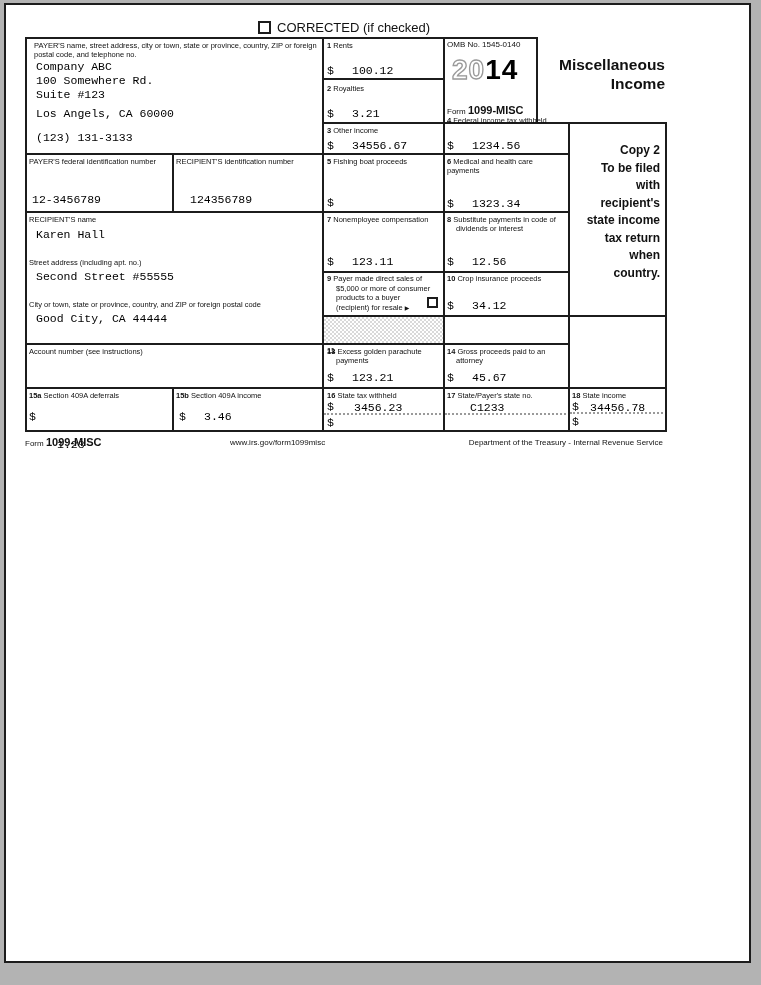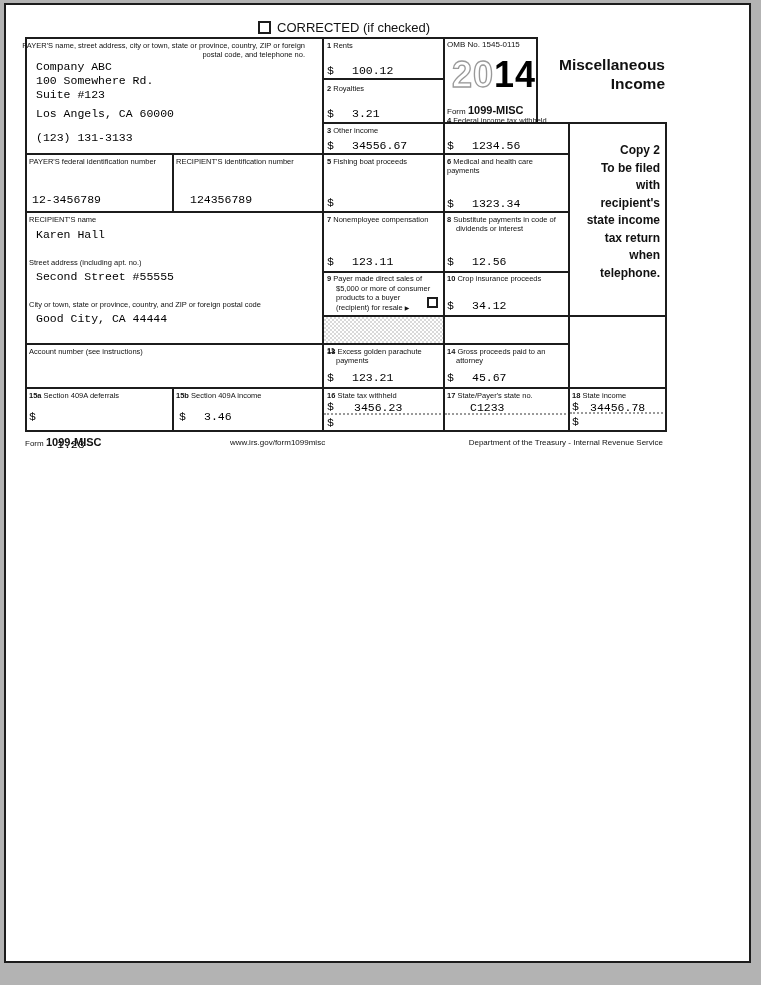--- a/index.html
+++ b/index.html
@@ -13,21 +13,21 @@
   
   .lbl{position:absolute;font-size:7.5px;line-height:9px;color:#111;}
   .bnum{font-weight:bold;}
   .hang{padding-left:9px;text-indent:-9px;}
   .val{position:absolute;font-family:"Liberation Mono","DejaVu Sans Mono",monospace;font-size:11.5px;color:#000;white-space:pre;}
   .corrected-row{position:absolute;left:277px;top:20px;font-size:13px;color:#111;}
   .cbox{position:absolute;background:#fff;border:2px solid #1c1c1c;box-sizing:border-box;}
   .title{position:absolute;left:540px;top:55px;width:125px;text-align:right;font-weight:bold;font-size:15.5px;line-height:19px;color:#111;}
   .copy2{position:absolute;left:558px;top:142px;width:102px;text-align:right;font-weight:bold;font-size:12px;line-height:17.5px;color:#111;}
   .omb-lbl{position:absolute;font-size:8px;color:#111;}
-  .year{position:absolute;left:452px;top:54px;font-size:36px;font-weight:bold;letter-spacing:1px;color:#000;white-space:nowrap;text-align:right;}
+  .year{position:absolute;left:452px;top:54px;font-size:28px;font-weight:bold;letter-spacing:1px;color:#000;white-space:nowrap;text-align:right;}
   .year-outline{color:#fff;-webkit-text-stroke:1.3px #999;text-shadow:0 0 1px #aaa;}
   .formno-sm{font-size:8px;font-weight:normal;}
   .formno-bg{font-size:11px;font-weight:bold;}
   .shade{position:absolute;background-image:
       linear-gradient(45deg,#d9d9d9 25%,transparent 25%,transparent 75%,#d9d9d9 75%),
       linear-gradient(45deg,#d9d9d9 25%,transparent 25%,transparent 75%,#d9d9d9 75%);
     background-size:4px 4px;background-position:0 0,2px 2px;background-color:#fff;}
   .chip{position:absolute;left:1px;top:1px;background:#fff;padding:0 4px 1px 2px;font-size:7.5px;font-weight:bold;color:#111;margin-top:28px;}
   .footer{position:absolute;font-size:8px;color:#111;}
   .arrow{font-size:6px;}
@@ -54,61 +54,61 @@
 
   <div class="vl" style="left:25px;top:37px;height:395px;"></div>
   <div class="vl" style="left:172px;top:153px;height:58px;"></div>
   <div class="vl" style="left:172px;top:387px;height:43px;"></div>
   <div class="vl" style="left:322px;top:37px;height:395px;"></div>
   <div class="vl" style="left:443px;top:37px;height:395px;"></div>
   <div class="vl" style="left:536px;top:37px;height:85px;"></div>
   <div class="vl" style="left:568px;top:122px;height:308px;"></div>
   <div class="vl" style="left:665px;top:122px;height:310px;"></div>
 
-  <div class="lbl" style="left:17px;top:41px;width:288px;text-align:right;">PAYER'S name, street address, city or town, state or province, country, ZIP or foreign postal code, and telephone no.</div>
+  <div class="lbl" style="left:34px;top:41px;width:288px;">PAYER'S name, street address, city or town, state or province, country, ZIP or foreign postal code, and telephone no.</div>
   <div class="val" style="left:36px;top:60px;">Company ABC</div>
   <div class="val" style="left:36px;top:74px;">100 Somewhere Rd.</div>
   <div class="val" style="left:36px;top:88px;">Suite #123</div>
   <div class="val" style="left:36px;top:107px;">Los Angels, CA 60000</div>
   <div class="val" style="left:36px;top:131px;">(123) 131-3133</div>
 
   <div class="lbl" style="left:327px;top:41px;width:110px;"><span class="bnum">1</span> <span>Rents</span></div>
   <div class="val" style="left:327px;top:64px;">$</div>
   <div class="val" style="left:352px;top:64px;">100.12</div>
 
   <div class="lbl" style="left:327px;top:84px;width:110px;"><span class="bnum">2</span> <span>Royalties</span></div>
   <div class="val" style="left:327px;top:107px;">$</div>
   <div class="val" style="left:352px;top:107px;">3.21</div>
 
   <div class="lbl" style="left:327px;top:126px;width:110px;"><span class="bnum">3</span> <span>Other income</span></div>
   <div class="val" style="left:327px;top:139px;">$</div>
   <div class="val" style="left:352px;top:139px;">34556.67</div>
 
-  <div class="omb-lbl" style="left:447px;top:40px;">OMB No. 1545-0115</div>
+  <div class="omb-lbl" style="left:447px;top:40px;">OMB No. 1545-0140</div>
   <div class="year"><span class="year-outline">20</span><span>14</span></div>
   <div class="omb-lbl" style="left:447px;top:104px;"><span class="formno-sm">Form</span> <span class="formno-bg">1099-MISC</span></div>
 
   <div class="title">
     <div>Miscellaneous</div>
     <div>Income</div>
   </div>
 
   <div class="lbl" style="left:447px;top:116px;width:120px;"><span class="bnum">4</span> <span>Federal income tax withheld</span></div>
   <div class="val" style="left:447px;top:139px;">$</div>
   <div class="val" style="left:472px;top:139px;">1234.56</div>
 
   <div class="copy2">
     <div>Copy 2</div>
     <div>To be filed</div>
     <div>with</div>
     <div>recipient's</div>
     <div>state income</div>
     <div>tax return</div>
     <div>when</div>
-    <div>telephone.</div>
+    <div>country.</div>
   </div>
 
   <div class="lbl" style="left:29px;top:157px;width:140px;">PAYER'S federal identification number</div>
   <div class="val" style="left:32px;top:193px;">12-3456789</div>
   <div class="lbl" style="left:176px;top:157px;width:140px;">RECIPIENT'S identification number</div>
   <div class="val" style="left:190px;top:193px;">124356789</div>
 
   <div class="lbl" style="left:327px;top:157px;width:110px;"><span class="bnum">5</span> <span>Fishing boat proceeds</span></div>
   <div class="val" style="left:327px;top:196px;">$</div>
   <div class="val" style="left:352px;top:196px;"></div>

